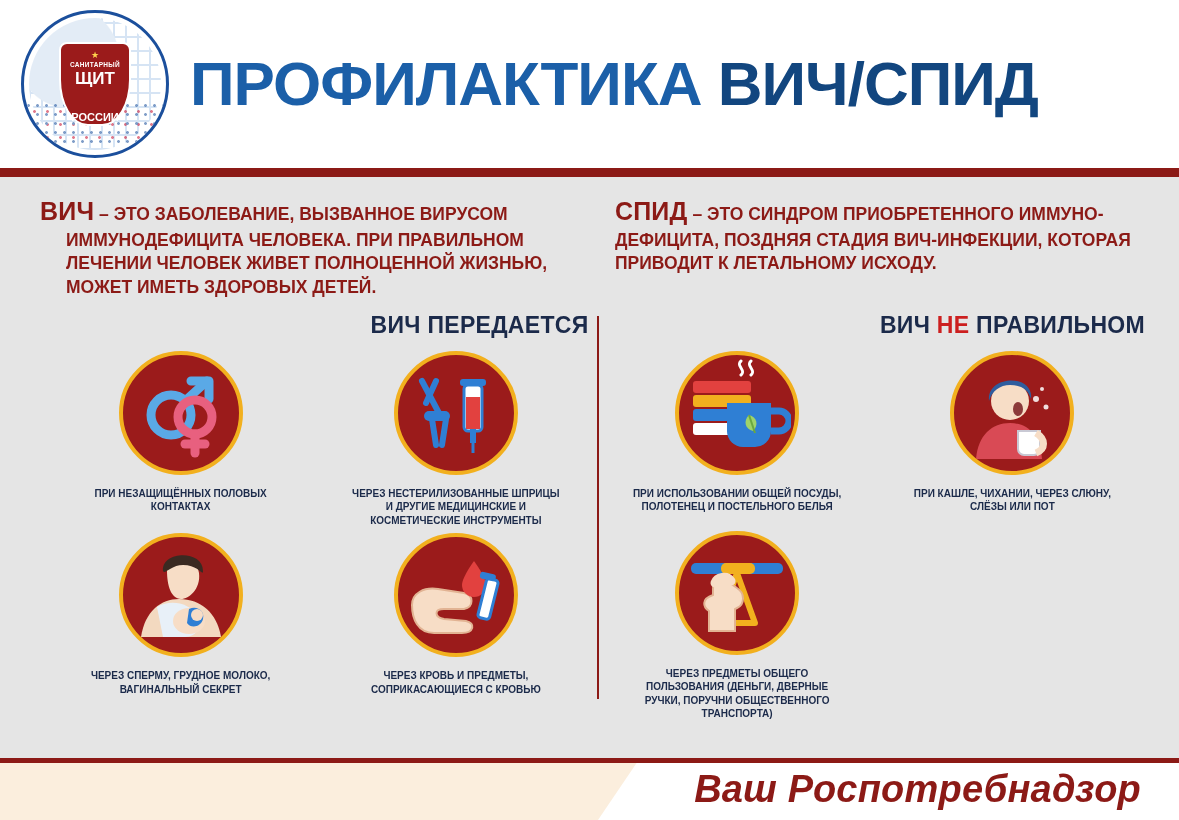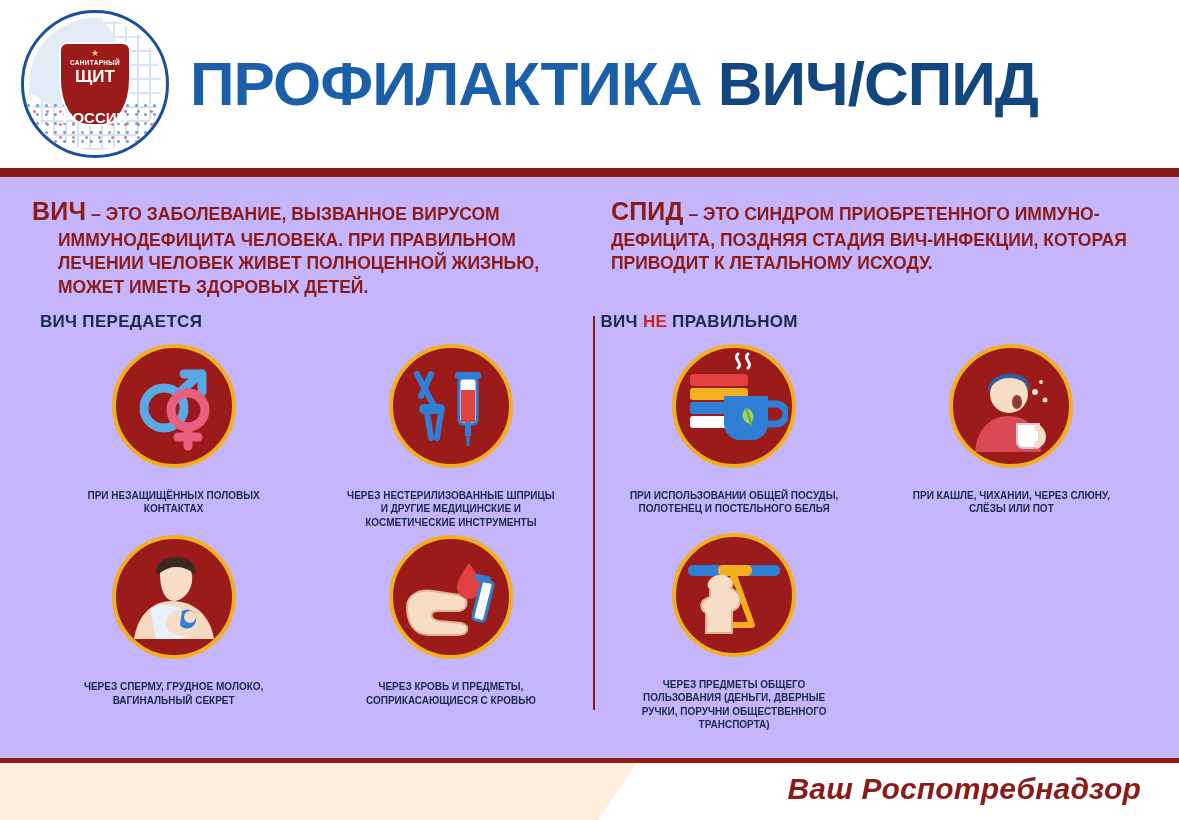--- a/index.html
+++ b/index.html
@@ -77,21 +77,21 @@
     display: flex;
     flex-direction: column;
     align-items: center;
     justify-content: center;
     text-align: center;
     line-height: 1.15;
     padding-top: 6px;
   }
   .shield .s1 { font-size: 6.5px; font-weight: 700; letter-spacing: .3px; }
   .shield .s2 { font-size: 17px; font-weight: 700; }
-  .shield .s3 { font-size: 15px; font-weight: 700; margin-top: 23px; }
+  .shield .s3 { font-size: 11px; font-weight: 700; margin-top: 23px; }
   .shield .star {
     font-size: 9px; color: #ffd34d; margin-bottom: 1px;
   }
   .title {
     flex: 1 1 auto;
     font-size: 62px;
     font-weight: 800;
     color: #1b5fa8;
     letter-spacing: -1px;
     line-height: 1;
@@ -103,22 +103,22 @@
   .header-rule {
     height: 9px;
     background: #8c1a16;
     flex: 0 0 auto;
   }
 
   
   .body {
     position: relative;
     flex: 1 1 auto;
-    background: #c4b5fd;
-    padding: 18px 26px 0 32px;
+    background: #e5e5e5;
+    padding: 18px 26px 0 40px;
   }
   .defs {
     display: flex;
     gap: 36px;
   }
   .def {
     width: 50%;
     color: #8c1a16;
     font-size: 17.5px;
     font-weight: 700;
@@ -143,22 +143,22 @@
     top: 4px;
     bottom: 22px;
     width: 2px;
     background: #8c1a16;
   }
   .col {
     width: 50%;
     padding: 0 8px;
   }
   .col-head {
-    text-align: left;
-    font-size: 17px;
+    text-align: right;
+    font-size: 23px;
     font-weight: 800;
     color: #1b2a4a;
     letter-spacing: .3px;
     margin-bottom: 12px;
   }
   .col-head .no { color: #cc1f1f; }
 
   .grid {
     display: grid;
     grid-template-columns: 1fr 1fr;
@@ -175,21 +175,21 @@
     border-radius: 50%;
     background: #9b1b1b;
     border: 4px solid #f2b01e;
     display: flex;
     align-items: center;
     justify-content: center;
     overflow: hidden;
     position: relative;
   }
   .cap {
-    margin-top: 21px;
+    margin-top: 12px;
     text-align: center;
     font-size: 10px;
     font-weight: 700;
     color: #1b2a4a;
     line-height: 1.35;
     text-transform: uppercase;
     max-width: 215px;
     min-height: 38px;
   }
 
@@ -214,21 +214,21 @@
   }
   .footer-rule {
     position: absolute;
     left: 0; top: 0;
     width: 100%; height: 5px;
     background: #8c1a16;
   }
   .footer-text {
     position: relative;
     z-index: 2;
-    font-size: 30px;
+    font-size: 38px;
     font-weight: 800;
     font-style: italic;
     color: #8c1a16;
     letter-spacing: .2px;
   }
   svg { display: block; }
 </style>
 </head>
 <body>
 

